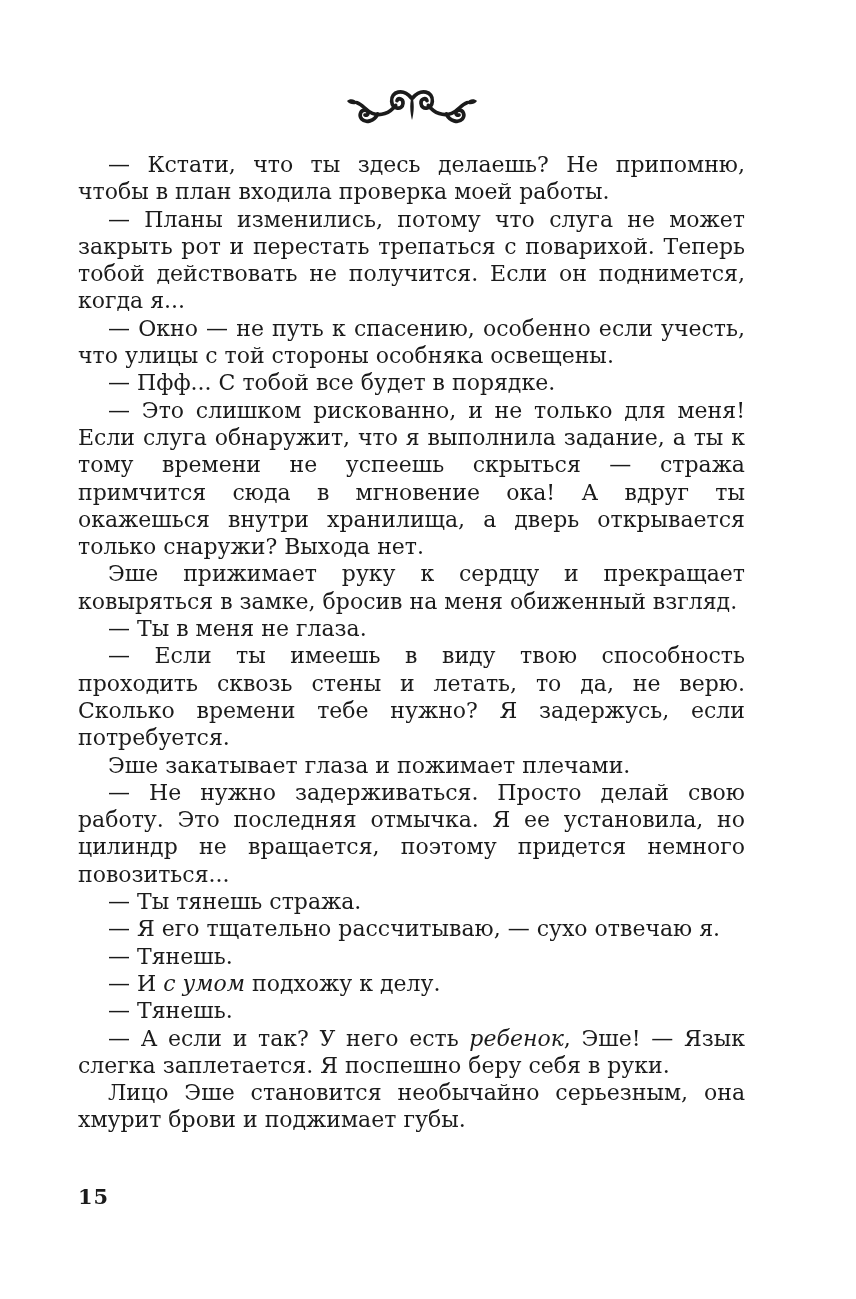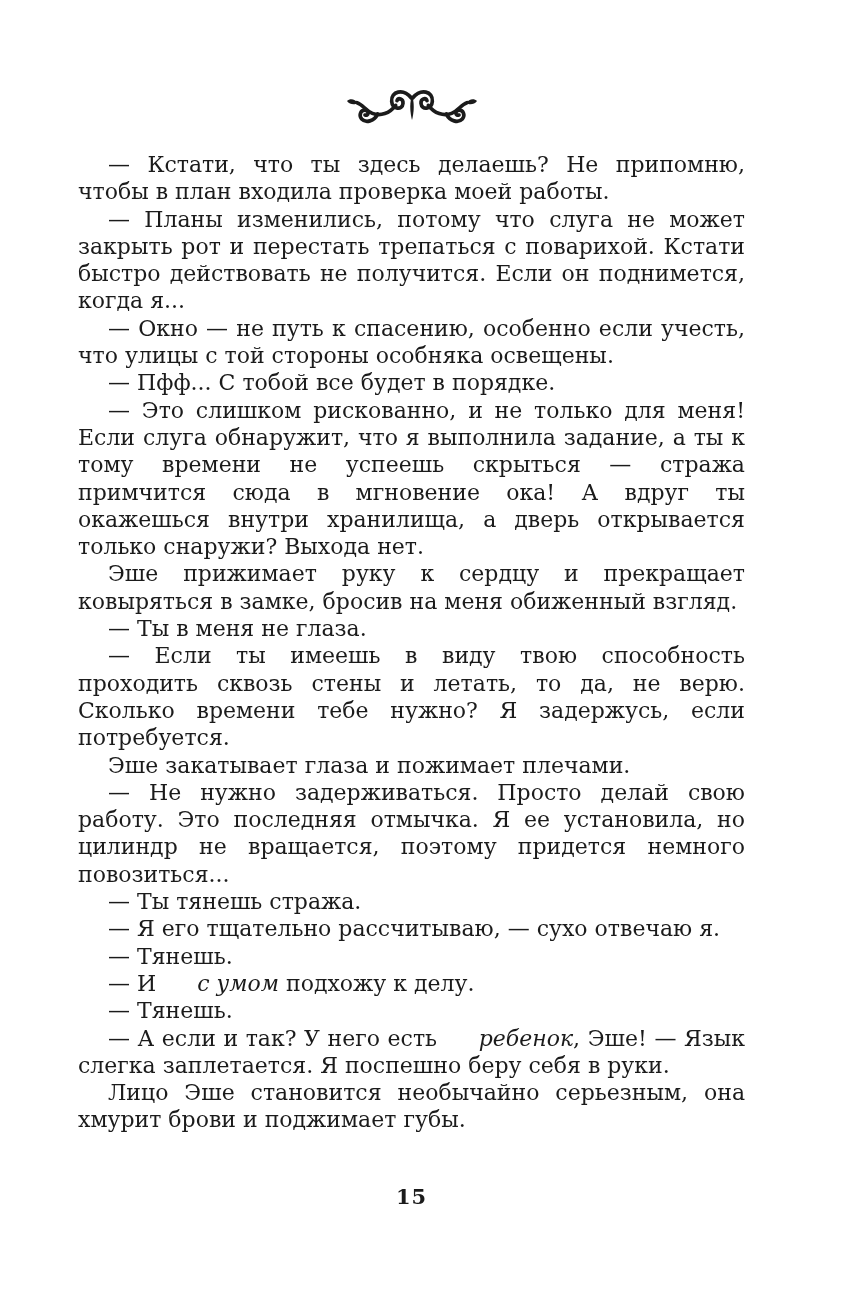--- a/index.html
+++ b/index.html
@@ -25,25 +25,25 @@
     top: 151px; left: 78px; width: 667px;
     font-size: 22px;
     line-height: 27.3px;
     color: #1b1b1b;
     text-align: justify;
   }
   .para {
     margin: 0;
     text-indent: 30px;
   }
-  .it { font-style: italic; margin-left: 34px; }
+  .it { font-style: italic; }
   .page-number {
     position: absolute;
     top: 1184px; left: 78px; width: 667px;
-    text-align: center;
+    text-align: left;
     font-size: 21px;
     font-weight: bold;
     color: #1b1b1b;
     letter-spacing: 1px;
   }
 </style>
 </head>
 <body>
 
 <div class="page">
@@ -63,21 +63,21 @@
       <g fill="#1b1b1b" stroke="none">
         <path d="M195 32 C202 56 202 80 195 108 C188 80 188 56 195 32 Z"></path>
         <path d="M32 56 C24 44 8 42 0 51 C8 62 24 64 32 56 Z"></path>
         <path d="M358 56 C366 44 382 42 390 51 C382 62 366 64 358 56 Z"></path>
       </g>
     </svg>
   </div>
 
   <div class="text-block">
       <p class="para"><span>— Кстати, что ты здесь делаешь? Не припомню, чтобы в план входила проверка моей работы.</span></p>
-      <p class="para"><span>— Планы изменились, потому что слуга не может закрыть рот и перестать трепаться с поварихой. Кстати быстро дей­ствовать не получится. Если он поднимется, когда я...</span></p>
+      <p class="para"><span>— Планы изменились, потому что слуга не может закрыть рот и перестать трепаться с поварихой. Теперь тобой дей­ствовать не получится. Если он поднимется, когда я...</span></p>
       <p class="para"><span>— Окно — не путь к спасению, особенно если учесть, что улицы с той стороны особняка освещены.</span></p>
       <p class="para"><span>— Пфф... С тобой все будет в порядке.</span></p>
       <p class="para"><span>— Это слишком рискованно, и не только для меня! Если слуга обнаружит, что я выполнила задание, а ты к тому времени не успеешь скрыться — стража примчится сюда в мгновение ока! А вдруг ты окажешься внутри хранилища, а дверь открывается только снаружи? Выхода нет.</span></p>
       <p class="para"><span>Эше прижимает руку к сердцу и прекращает ковыряться в замке, бросив на меня обиженный взгляд.</span></p>
       <p class="para"><span>— Ты в меня не глаза.</span></p>
       <p class="para"><span>— Если ты имеешь в виду твою способность проходить сквозь стены и летать, то да, не верю. Сколько времени тебе нужно? Я задержусь, если потребуется.</span></p>
       <p class="para"><span>Эше закатывает глаза и пожимает плечами.</span></p>
       <p class="para"><span>— Не нужно задерживаться. Просто делай свою работу. Это последняя отмычка. Я ее установила, но цилиндр не вра­щается, поэтому придется немного повозиться...</span></p>
       <p class="para"><span>— Ты тянешь стража.</span></p>
       <p class="para"><span>— Я его тщательно рассчитываю, — сухо отвечаю я.</span></p>

